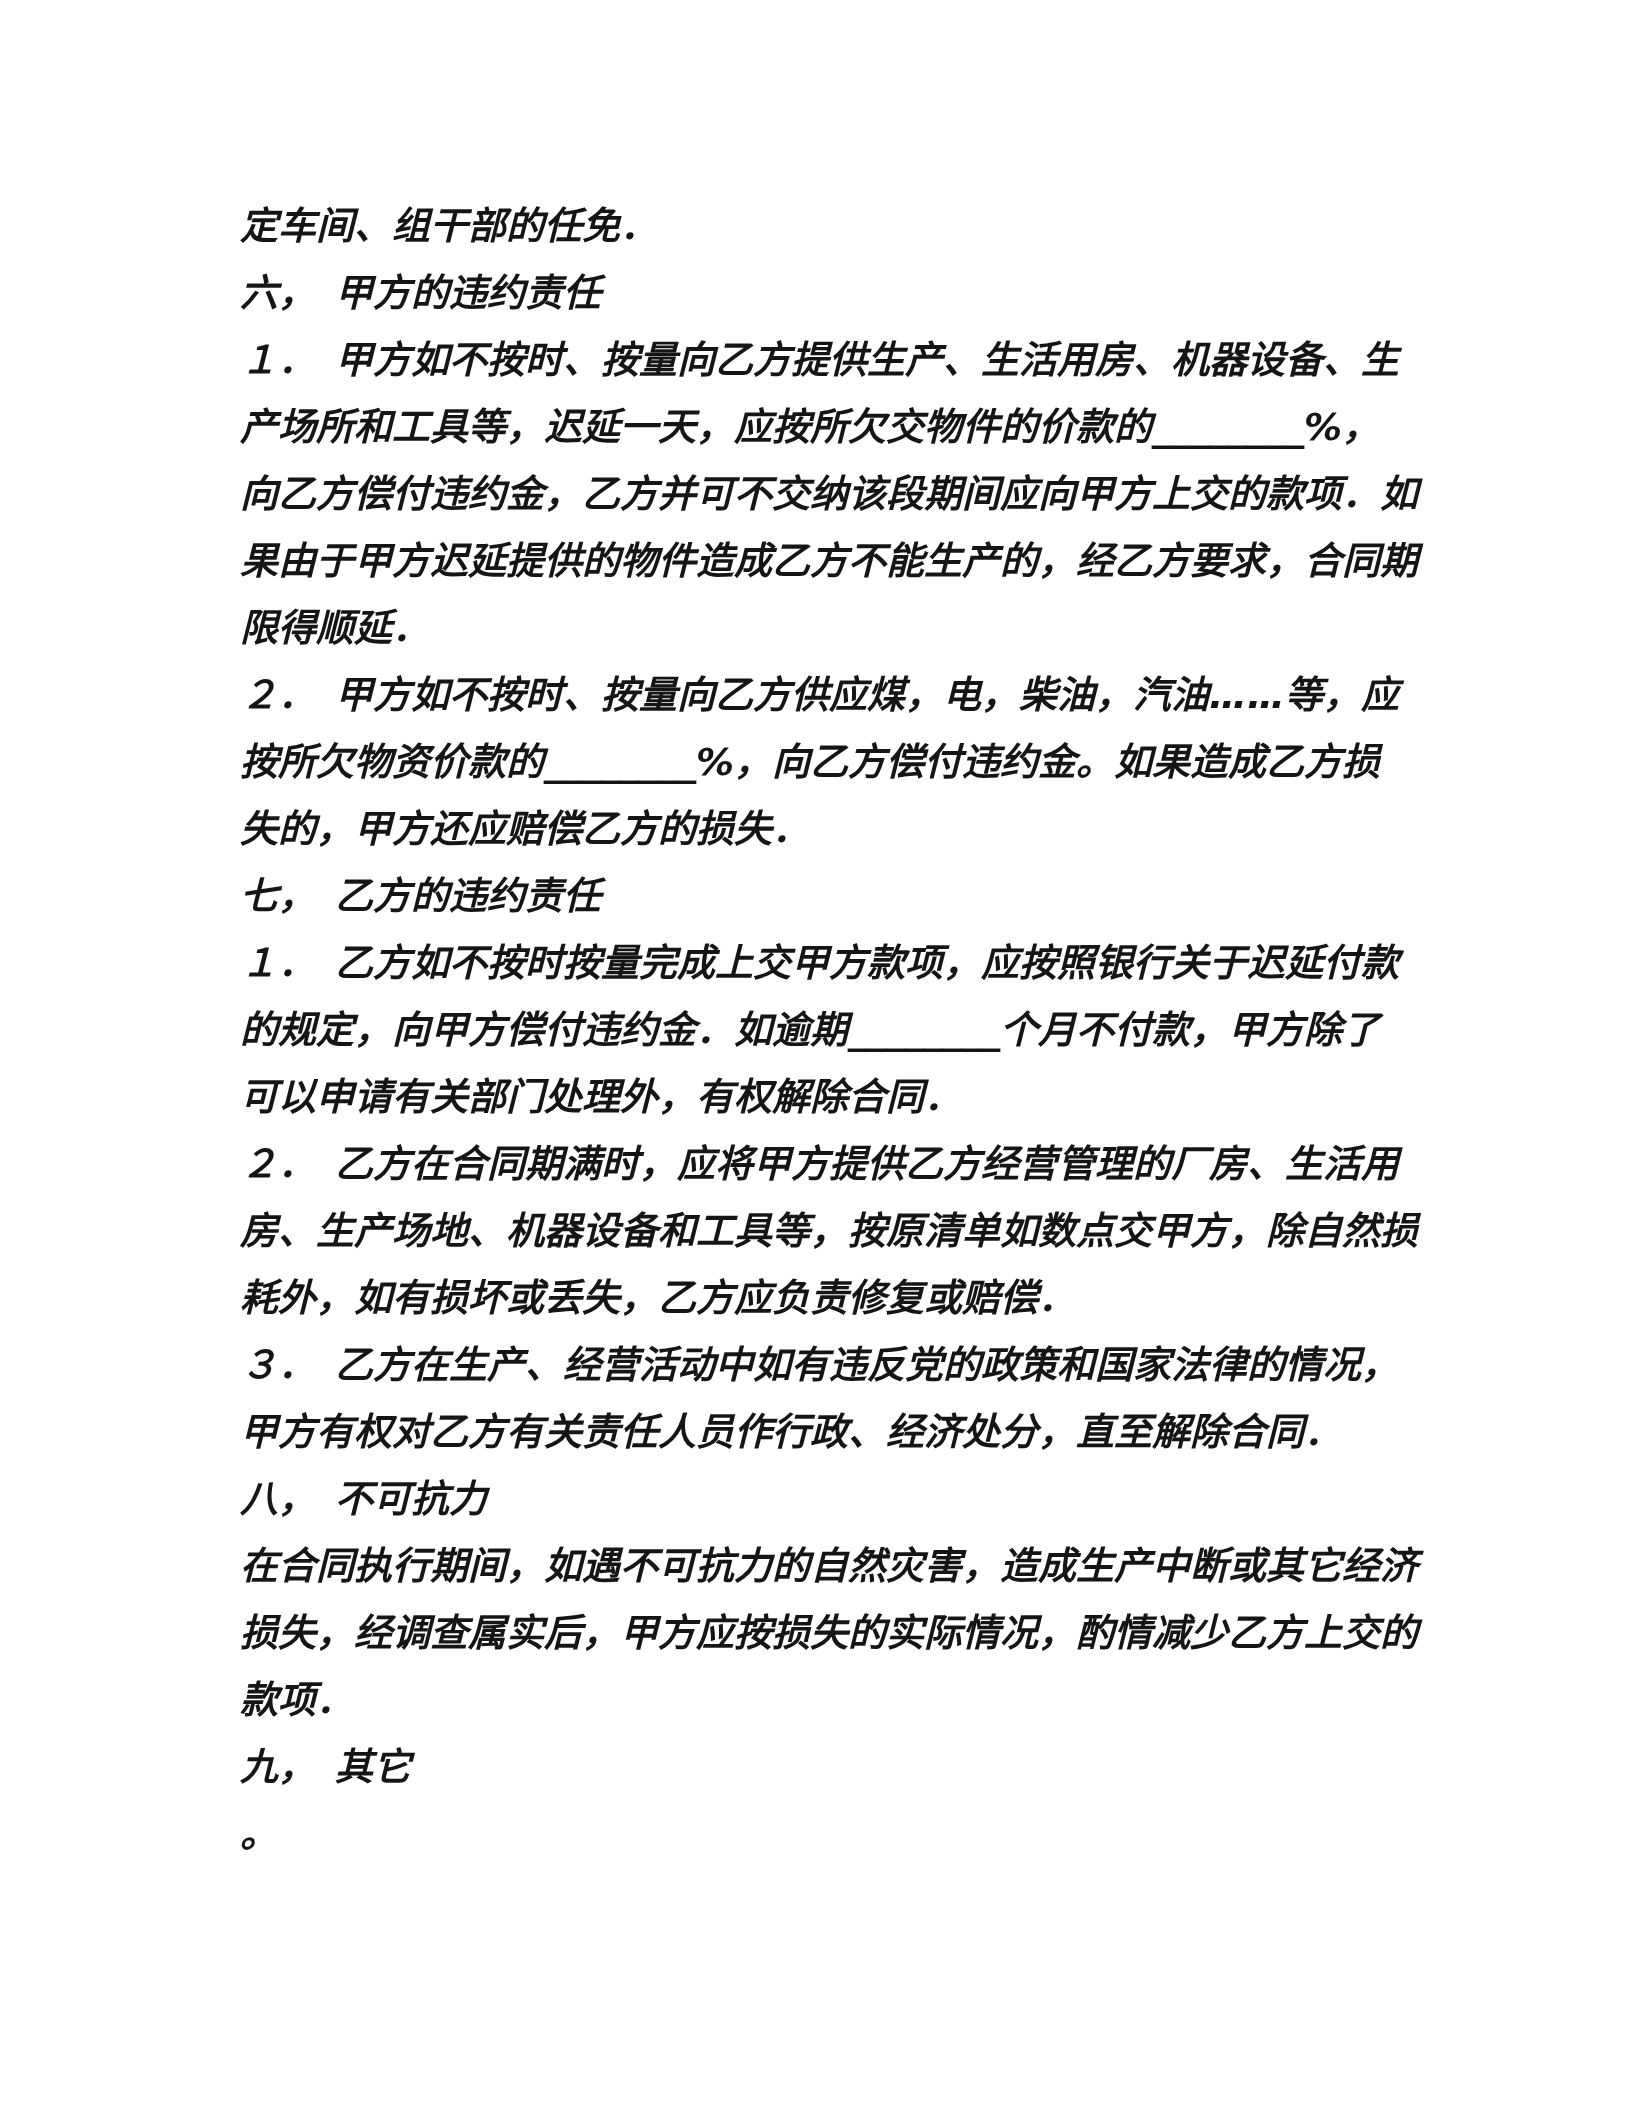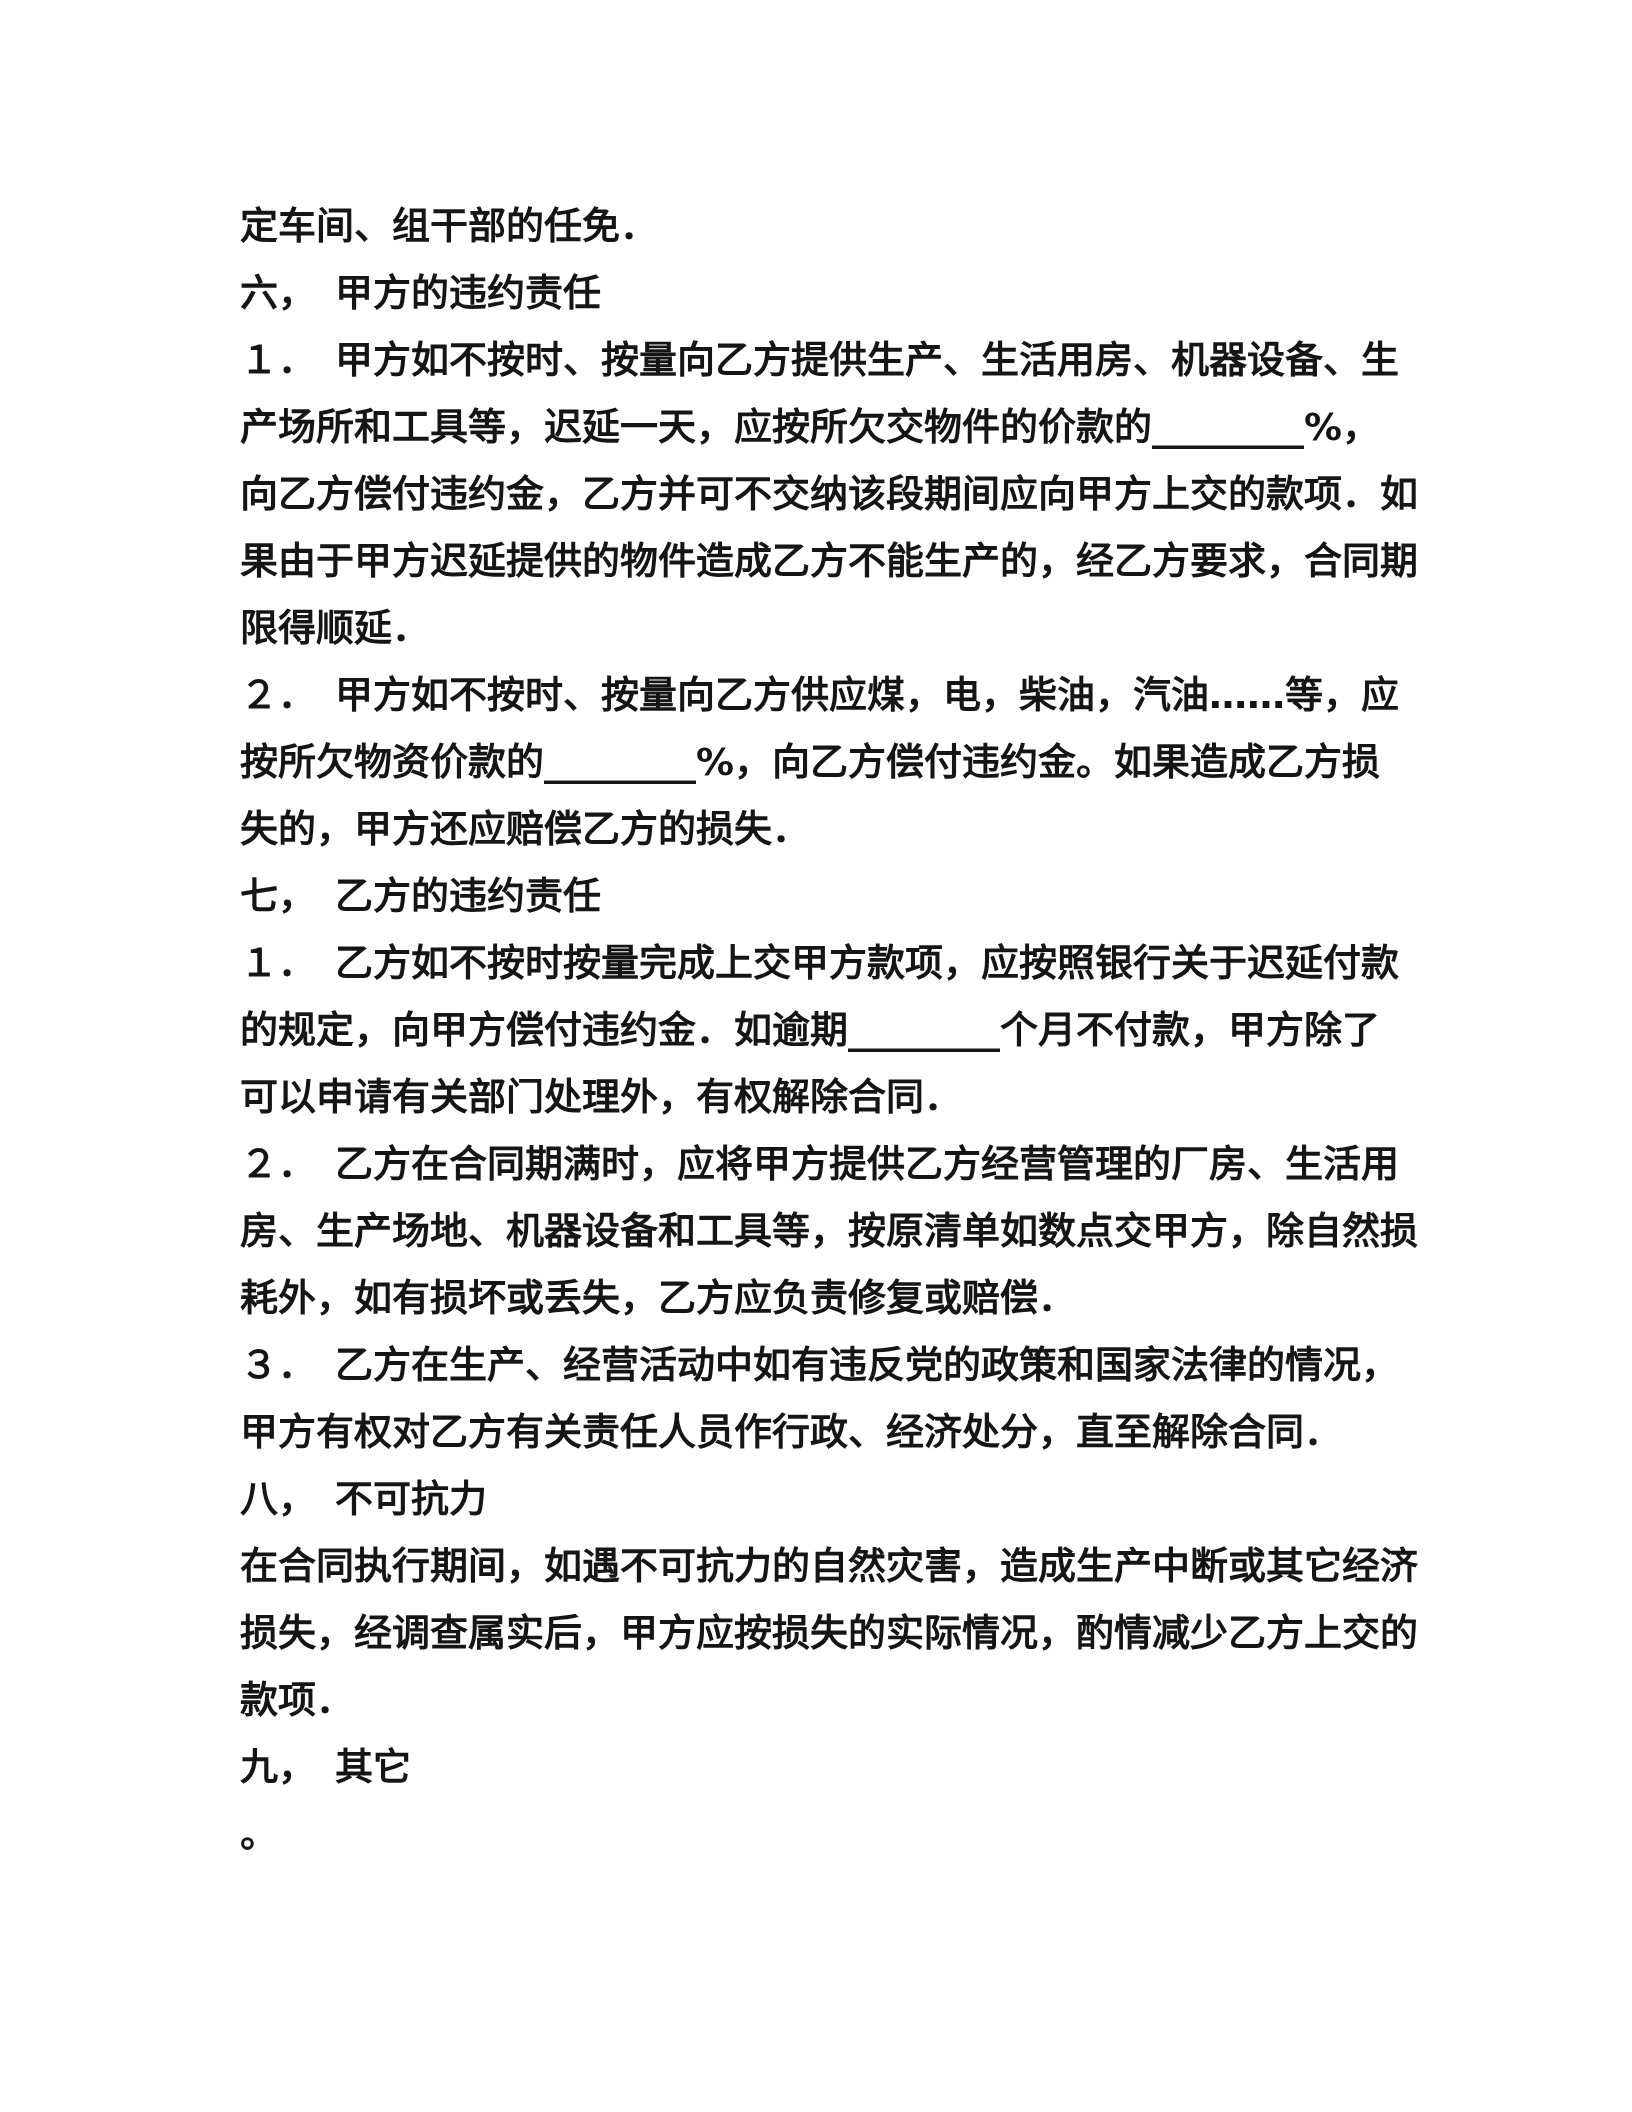--- a/index.html
+++ b/index.html
@@ -18,20 +18,21 @@
   .text-block {
     position: absolute;
     left: 240px;
     top: 193px;
     width: 1300px;
     color: var(--text-color, #151515);
     font-size: 38px;
     line-height: 67px;
     font-weight: 700;
     white-space: pre;
+    font-style: italic;
     -webkit-font-smoothing: antialiased;
   }
   .line {
     height: 67px;
   }
 </style>
 </head>
 <body>
 
 <div class="page">

